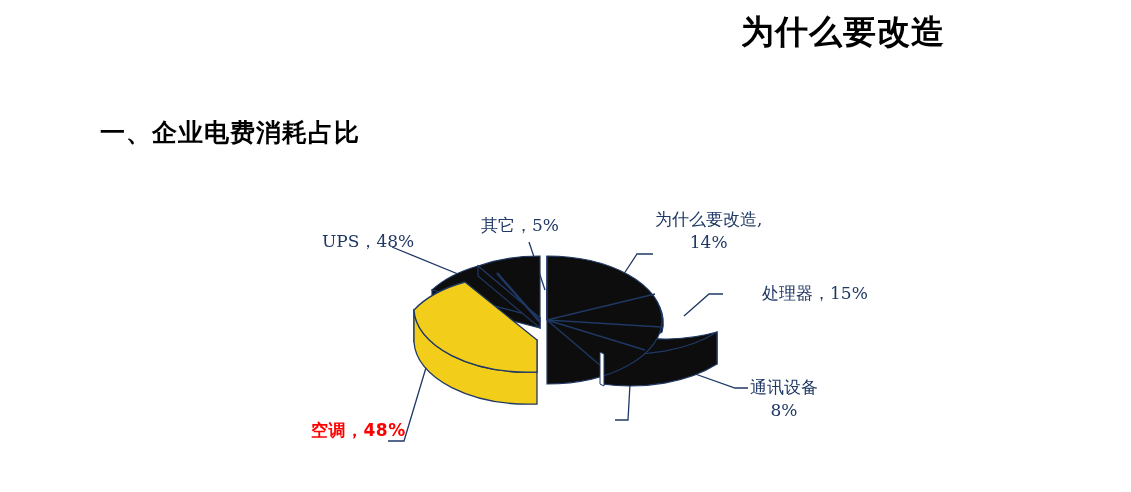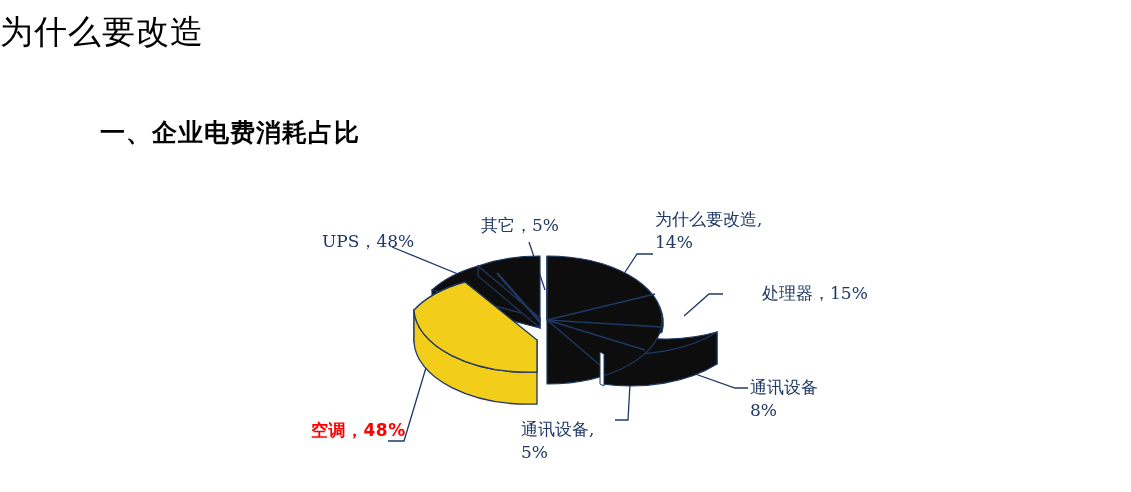--- a/index.html
+++ b/index.html
@@ -19,24 +19,24 @@
     left: 0; top: 0;
     width: 1131px;
     height: 492px;
     background: #ffffff;
   }
   .slide-title {
     position: absolute;
     left: 0;
     top: 12px;
     width: 945px;
-    text-align: left;
+    text-align: right;
     font-family: "DejaVu Sans", "Liberation Sans", sans-serif;
     font-size: 33px;
-    font-weight: 400;
+    font-weight: 700;
     color: #000000;
     letter-spacing: 1px;
     line-height: 40px;
     white-space: nowrap;
   }
   .section-heading {
     position: absolute;
     left: 60px;
     top: 117px;
     font-family: "DejaVu Sans", "Liberation Sans", sans-serif;
@@ -66,21 +66,21 @@
   .pie-label {
     position: absolute;
     font-family: "DejaVu Serif", "Liberation Serif", serif;
     font-size: 17px;
     color: #1F3864;
     line-height: 23px;
     white-space: nowrap;
   }
   .pie-label.two-line { white-space: normal; }
   .pie-label .ln { display: block; }
-  .pie-label .ln.center { }
+  .pie-label .ln.center { text-align: center; }
   .pie-label.highlight {
     color: #FF0000;
     font-weight: 700;
     font-family: "DejaVu Sans", "Liberation Sans", sans-serif;
     font-size: 17px;
     letter-spacing: 0.5px;
     margin-left: 24px;
   }
   
   #lbl-ups        { left: 322px; top: 60px; }
@@ -190,21 +190,17 @@
       <span class="ln center">14%</span>
     </div>
 
     <div class="pie-label" id="lbl-cpu">处理器，15%</div>
 
     <div class="pie-label two-line" id="lbl-other-srv">
       <span class="ln">通讯设备</span>
       <span class="ln center">8%</span>
     </div>
 
-    <div class="pie-label two-line" id="lbl-comm">
-      <span class="ln">通讯设备,</span>
-      <span class="ln center">5%</span>
-    </div>
 
     <div class="pie-label highlight" id="lbl-ac">空调，48%</div>
 
   </div>
 </div>
 
 </body></html>

